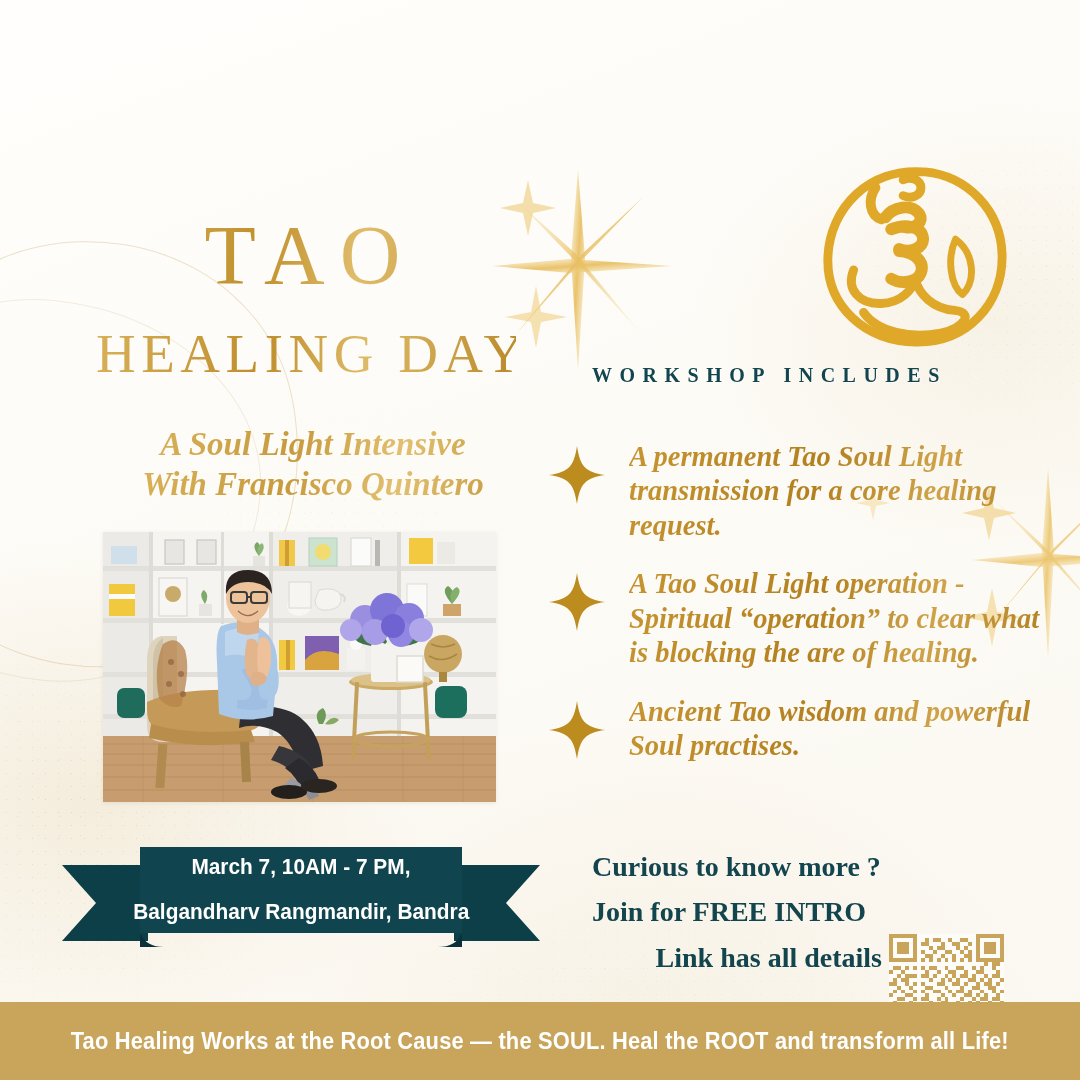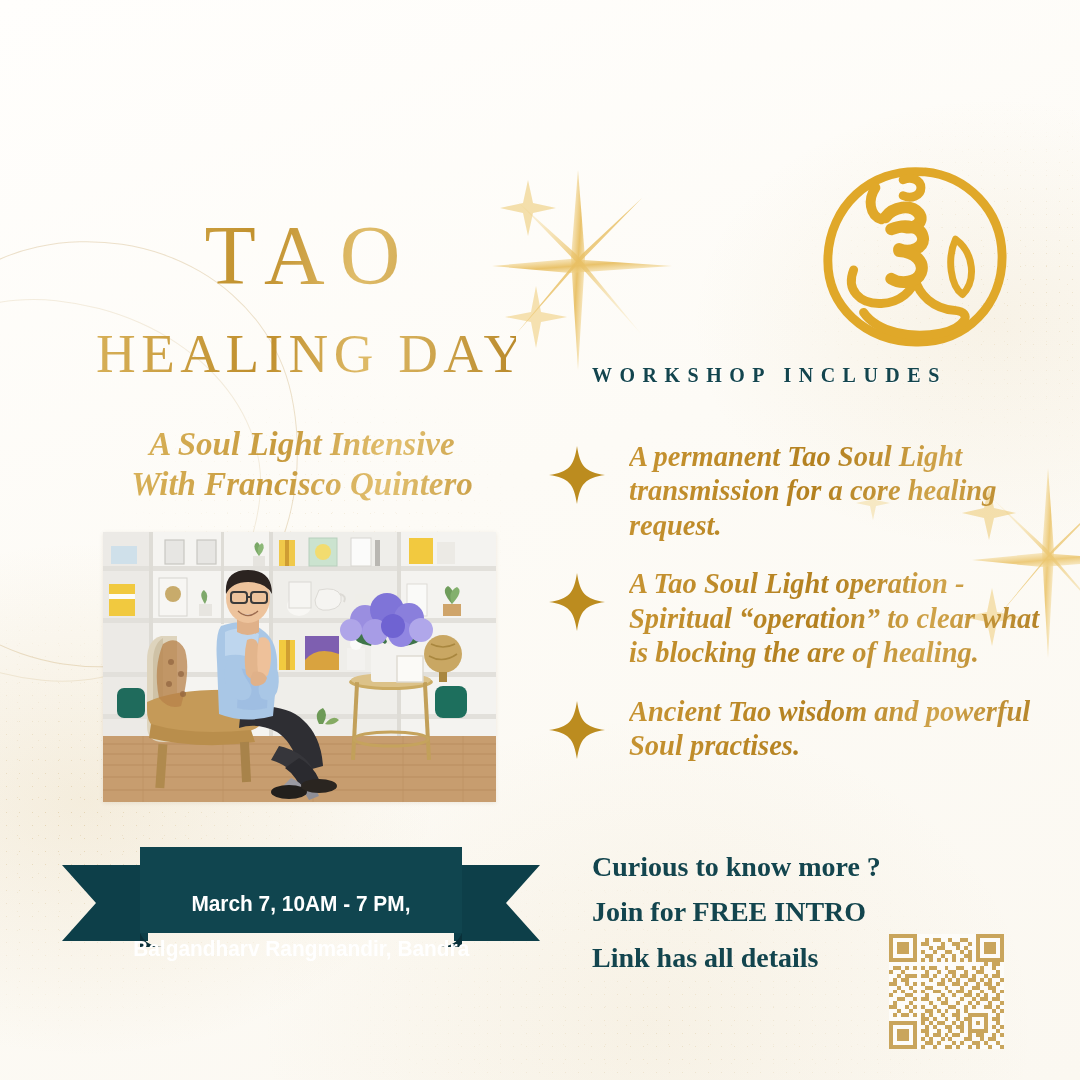--- a/index.html
+++ b/index.html
@@ -105,21 +105,21 @@
     font-family:"Liberation Serif", serif;
     font-size:55px; line-height:1;
     letter-spacing:5.5px;
     color:#c69a35;
     background:linear-gradient(100deg,#d7b058 0%,#bf8e2c 40%,#deba67 64%,#b9892a 100%);
     -webkit-background-clip:text; background-clip:text;
     -webkit-text-fill-color:transparent;
     white-space:nowrap;
   }
   .sub {
-    position:absolute; left:92px; top:327px; width:420px;
+    position:absolute; left:103px; top:327px; width:420px;
     text-align:center;
     font-family:"Liberation Serif", serif;
     font-style:italic; font-weight:bold;
     font-size:33px; line-height:1.21;
     color:#cfa54a;
     background:linear-gradient(100deg,#ddb861 0%,#c79a3d 45%,#e2c070 70%,#c2953a 100%);
     -webkit-background-clip:text; background-clip:text;
     -webkit-text-fill-color:transparent;
   }
   .sub span { display:block; white-space:nowrap; }
@@ -136,21 +136,20 @@
 
   
   .ribbon { position:absolute; left:62px; top:749px; width:478px; height:104px; }
   .ribbon svg { position:absolute; inset:0; width:478px; height:104px; }
   .ribbon-text {
     position:absolute; left:0; top:0; width:478px; height:86px;
     display:flex; flex-direction:column; align-items:center; justify-content:center;
     gap:20px;
     color:#ffffff; font-weight:bold; font-size:21.5px; line-height:1.18;
     text-align:center;
-    margin-top:37px;
   }
   .ribbon-text span { display:block; white-space:nowrap; transform:scaleX(.97); }
 
   
   .wi-head {
     position:absolute; left:592px; top:266px;
     font-family:"Liberation Serif", serif;
     font-weight:bold;
     font-size:20px;
     letter-spacing:7.5px;
@@ -179,21 +178,21 @@
     position:absolute; left:592px; top:742px; width:290px;
     font-family:"Liberation Serif", serif;
     font-weight:bold;
     font-size:28px; line-height:1.3;
     color:#13454e;
     text-align:center;
   }
   .cta span { display:block; white-space:nowrap;margin-top:9px; }
   .cta span.l1 { text-align:left; }
   .cta span.l2 { text-align:left; }
-  .cta span.l3 { text-align:left; }
+  .cta span.l3 { text-align:right; }
 
   .qr { position:absolute; left:889px; top:836px; width:115px; height:115px; }
   .qr svg { display:block; width:100%; height:100%; }
 
   
   .logo { position:absolute; left:816px; top:62px; width:198px; height:190px; }
   .logo svg { display:block; width:100%; height:100%; }
 </style>
 </head>
 <body>
@@ -784,14 +783,17 @@
           <rect x="20" y="28" width="1" height="1"></rect>
             <rect x="22" y="28" width="1" height="1"></rect>
           <rect x="25" y="28" width="1" height="1"></rect>
             <rect x="28" y="28" width="1" height="1"></rect>
         </g>
       </svg>
     </div>
 
   </div>
 
+  <div class="band bottom">
+    <div class="band-text">Tao Healing Works at the Root Cause — the SOUL. Heal the ROOT and transform all Life!</div>
+  </div>
 
 </div>
 
 </body></html>

